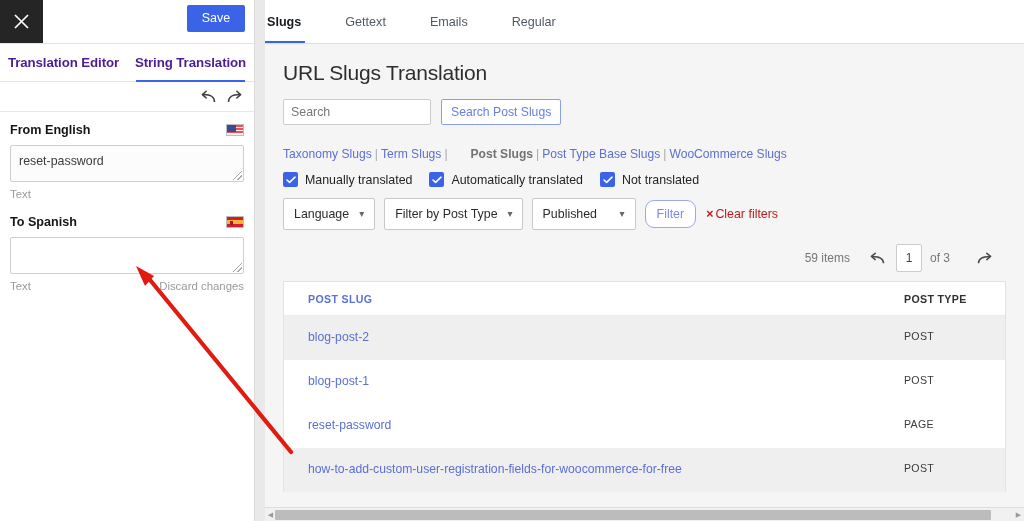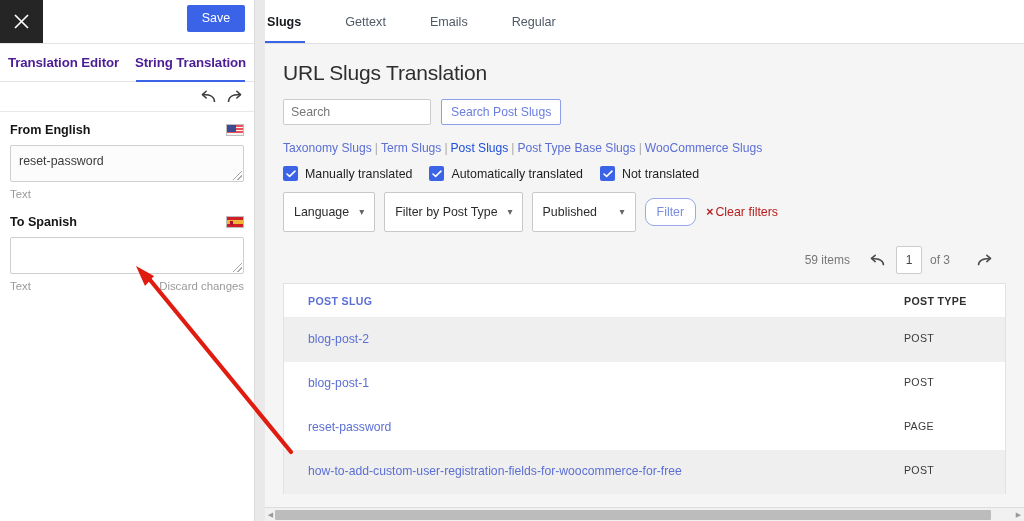--- a/index.html
+++ b/index.html
@@ -131,54 +131,54 @@
     content:""; position:absolute; left:-2px; right:-2px; bottom:0;
     height:2.5px; background:#3a63e8;
   }
 
   .rp-content { padding:0 18px; }
   .page-title {
     font-size:21px; color:#2e2e2e; font-weight:normal;
     margin-top:17px; margin-bottom:14px; letter-spacing:-0.2px;
   }
 
-  .search-row { display:flex; align-items:flex-start; margin-bottom:16px; }
+  .search-row { display:flex; align-items:flex-start; margin-bottom:22px; }
   .search-input {
     width:148px; height:26px; border:1px solid #ccc; border-radius:2px;
     background:#fff; padding:0 7px; font-size:12.4px; color:#333;
     font-family:"Liberation Sans", sans-serif; outline:none;
   }
   .search-input::placeholder { color:#777; }
   .search-submit {
     margin-left:10px; height:26px; padding:0 9px;
     border:1px solid #8c9ee8; border-radius:2px; background:#fff;
     color:#6a7ee0; font-size:12.2px; cursor:pointer;
     font-family:"Liberation Sans", sans-serif;
   }
 
   .slug-links {
     font-size:12.1px; color:#5b6fd4; margin-bottom:11px; white-space:nowrap;
   }
   .slug-links a { color:#5b6fd4; text-decoration:none; cursor:pointer; }
   .slug-links .sep { color:#aaa; padding:0 3px; }
-  .slug-links .current { color:#1d4ed8; font-weight:normal; }
+  .slug-links .current { color:#737373; font-weight:bold;margin-left:20px; }
 
   .check-row { display:flex; align-items:center; margin-bottom:11px; }
   .chk-group { display:flex; align-items:center; margin-right:17px; }
   .chk {
     width:15px; height:15px; background:#3a63e8; border-radius:2px;
     display:flex; align-items:center; justify-content:center; cursor:pointer;
     flex:none;
   }
   .chk svg { display:block; }
   .chk-label { font-size:12.4px; color:#1f1f1f; margin-left:7px; }
 
   .filter-row { display:flex; align-items:center; }
   .sel {
-    height:40px; border:1px solid #c8c8c8; border-radius:2px; background:#fff;
+    height:32px; border:1px solid #c8c8c8; border-radius:2px; background:#fff;
     display:flex; align-items:center; padding:0 10px; font-size:12.4px;
     color:#2c2c2c; margin-right:9px; cursor:pointer; white-space:nowrap;
   }
   .sel .cap { margin-right:10px; }
   .sel.wide { min-width:108px; justify-content:space-between; padding-right:9px; }
   .sel.pub { min-width:104px; justify-content:space-between; }
   .chev { color:#666; font-size:10px; line-height:1; }
   .filter-btn {
     height:28px; padding:0 11px; border:1px solid #9aa9ea; border-radius:9px;
     background:#fff; color:#7b8ce4; font-size:12.4px; cursor:pointer;

